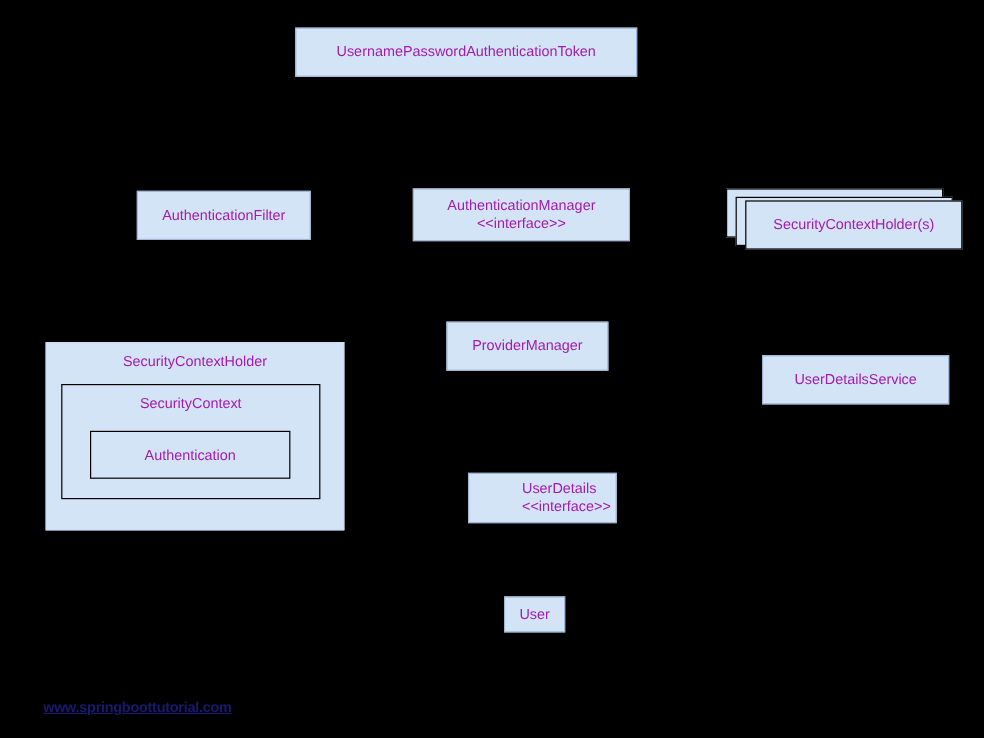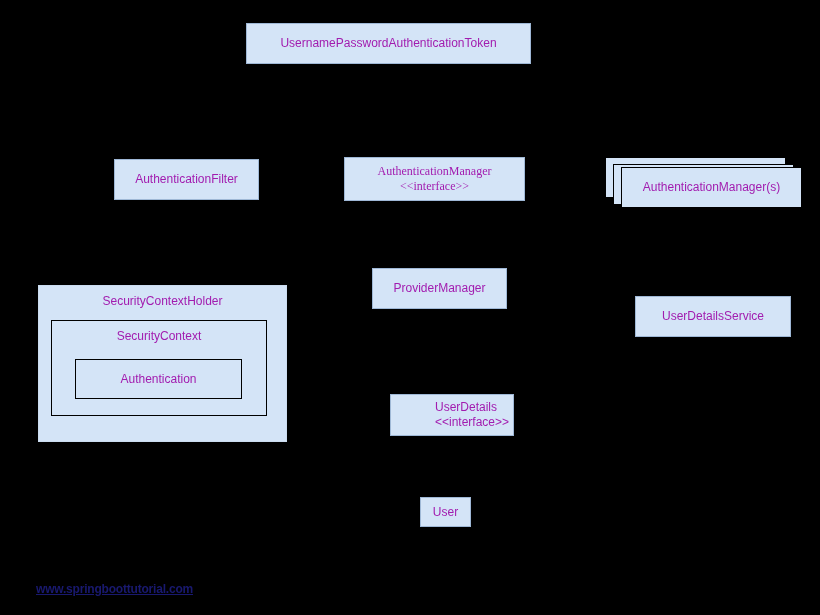--- a/index.html
+++ b/index.html
@@ -76,26 +76,26 @@
 </style>
 </head>
 <body>
 
 <div id="canvas">
 
   <div class="node" style="left:246px; top:23px; width:285px; height:41px;">UsernamePasswordAuthenticationToken</div>
 
   <div class="node" style="left:114px; top:159px; width:145px; height:41px;">AuthenticationFilter</div>
 
-  <div class="node" style="left:344px; top:157px; width:181px; height:44px;font-family:Liberation Serif, serif;">AuthenticationManager
+  <div class="node" style="left:344px; top:157px; width:181px; height:44px;">AuthenticationManager
 &lt;&lt;interface&gt;&gt;</div>
 
   <div class="stack-layer" style="left:605px; top:157px; width:181px; height:41px;"></div>
   <div class="stack-layer" style="left:613px; top:164px; width:181px; height:41px;"></div>
-  <div class="node outlined" style="left:621px; top:167px; width:181px; height:41px;">AuthenticationManager(s)</div>
+  <div class="node outlined" style="left:621px; top:167px; width:181px; height:41px;">SecurityContextHolder(s)</div>
 
   <div class="node plain label-top" style="left:38px; top:285px; width:249px; height:157px;">SecurityContextHolder</div>
 
   <div class="node outlined label-top" style="left:51px; top:320px; width:216px; height:96px;">SecurityContext</div>
 
   <div class="node outlined" style="left:75px; top:359px; width:167px; height:40px;">Authentication</div>
 
   <div class="node" style="left:635px; top:296px; width:156px; height:41px;">UserDetailsService</div>
 
   <div class="node" style="left:372px; top:268px; width:135px; height:41px;">ProviderManager</div>

